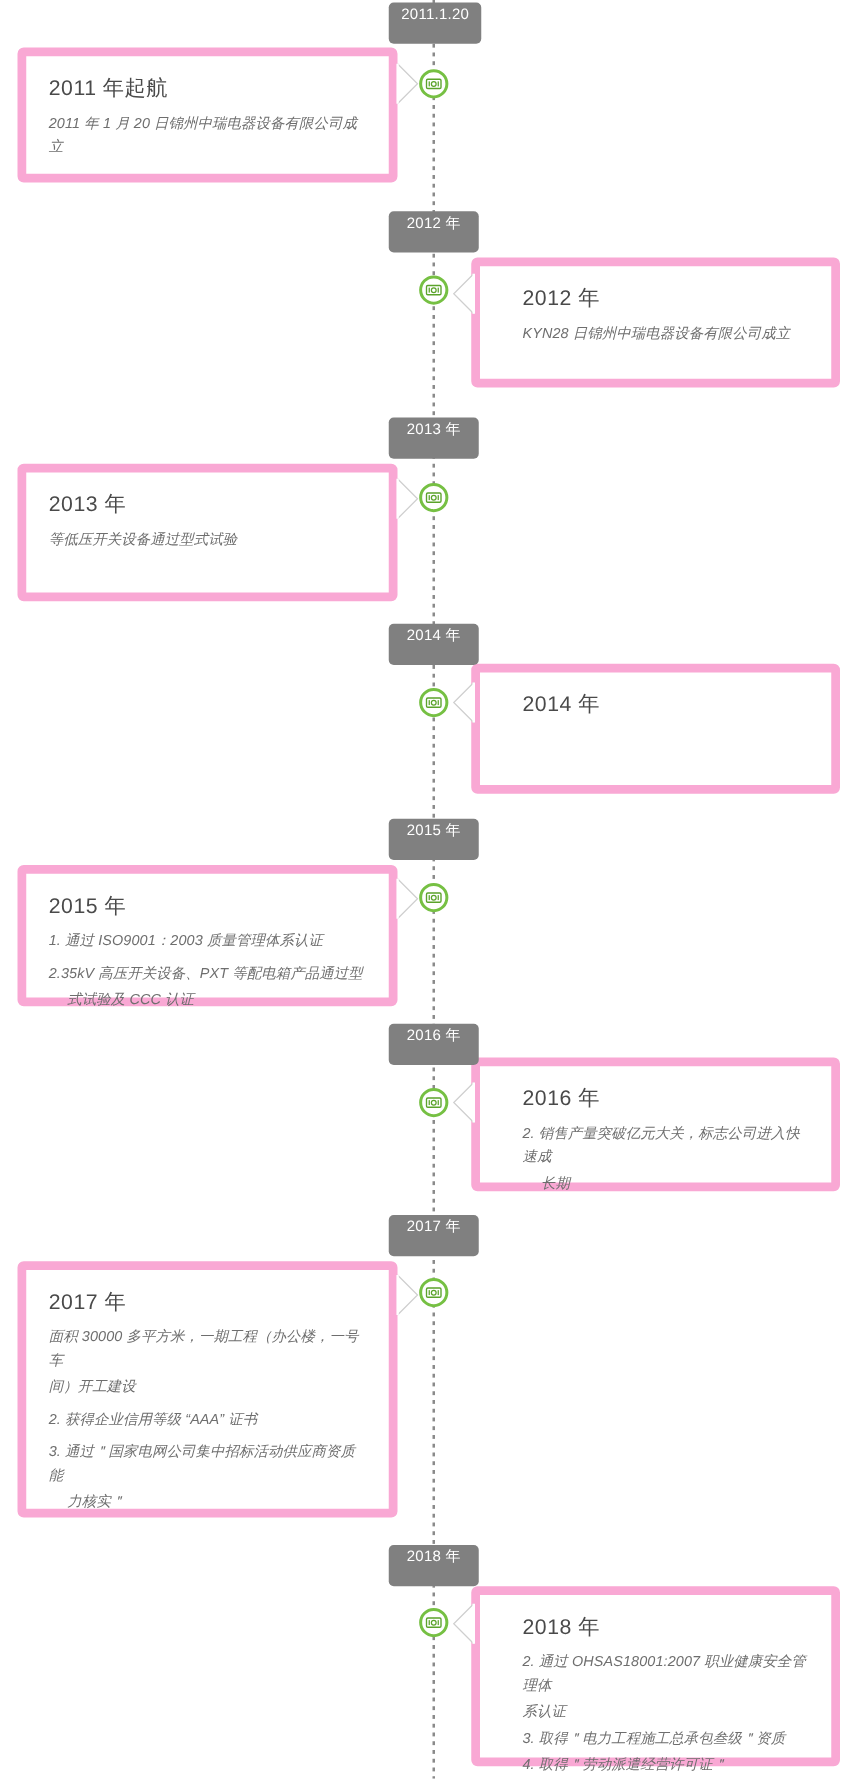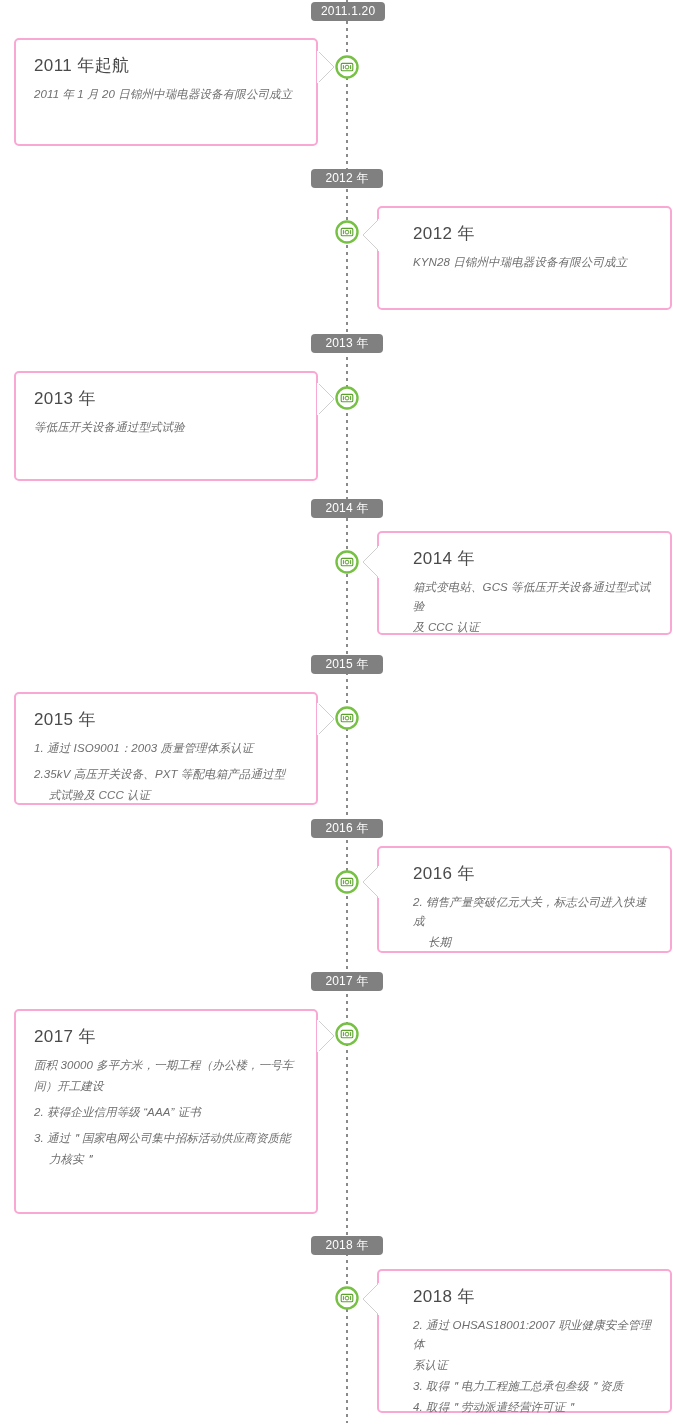--- a/index.html
+++ b/index.html
@@ -27,21 +27,21 @@
     background-image: linear-gradient(to bottom, #8a8a8a 0px, #8a8a8a 3px, rgba(0,0,0,0) 3px, rgba(0,0,0,0) 7px);
     background-size: 2px 7px;
     background-repeat: repeat-y;
     z-index: 1;
   }
 
   
   .year-chip {
     position: absolute;
     left: 311px;
-    height: 19px;
+    height: 33px;
     min-width: 72px;
     padding: 0 10px;
     background: #808080;
     border-radius: 4px;
     color: #ffffff;
     font-size: 12px;
     line-height: 19px;
     text-align: center;
     letter-spacing: .2px;
     z-index: 3;
@@ -55,21 +55,21 @@
     width: 26px;
     height: 26px;
     z-index: 4;
   }
   .node svg { display: block; }
 
   
   .card {
     position: absolute;
     background: #ffffff;
-    border: 2px solid #f9a8d4;
+    border: 7px solid #f9a8d4;
     border-radius: 5px;
     z-index: 2;
   }
   .card.left  { left: 14px;  width: 304px; }
   .card.right { left: 377px; width: 295px; }
 
   .card-inner { padding: 16px 18px 14px 18px; }
 
   .card-title {
     font-size: 17px;
@@ -177,24 +177,20 @@
       <circle cx="13" cy="13.1" r="1.9" fill="none" stroke="#5ba32b" stroke-width="1"></circle>
       <rect x="8.9" y="11.1" width="1" height="4" fill="#5ba32b"></rect>
       <rect x="16.1" y="11.1" width="1" height="4" fill="#5ba32b"></rect>
     </svg>
   </div>
 
   <div class="year-chip" style="top:499px;">2014 年</div>
   <div class="card right" style="top:531px;height:104px;">
     <div class="card-inner">
       <div class="card-title">2014 年</div>
-      <div class="card-body">
-        <p class="card-line tight">箱式变电站、GCS 等低压开关设备通过型式试验</p>
-        <p class="card-line">及 CCC 认证</p>
-      </div>
     </div>
   </div>
   <div class="notch" style="left:360px;top:545px;">
     <svg width="20" height="34" viewBox="0 0 20 34">
         <path d="M19 1 L3 17 L19 33" fill="#ffffff" stroke="#cfcfcf" stroke-width="1"></path>
         <path d="M19 1 L19 33" stroke="#ffffff" stroke-width="2"></path>
       </svg>
   </div>
   <div class="node" style="top:549px;">
     <svg width="26" height="26" viewBox="0 0 26 26">

